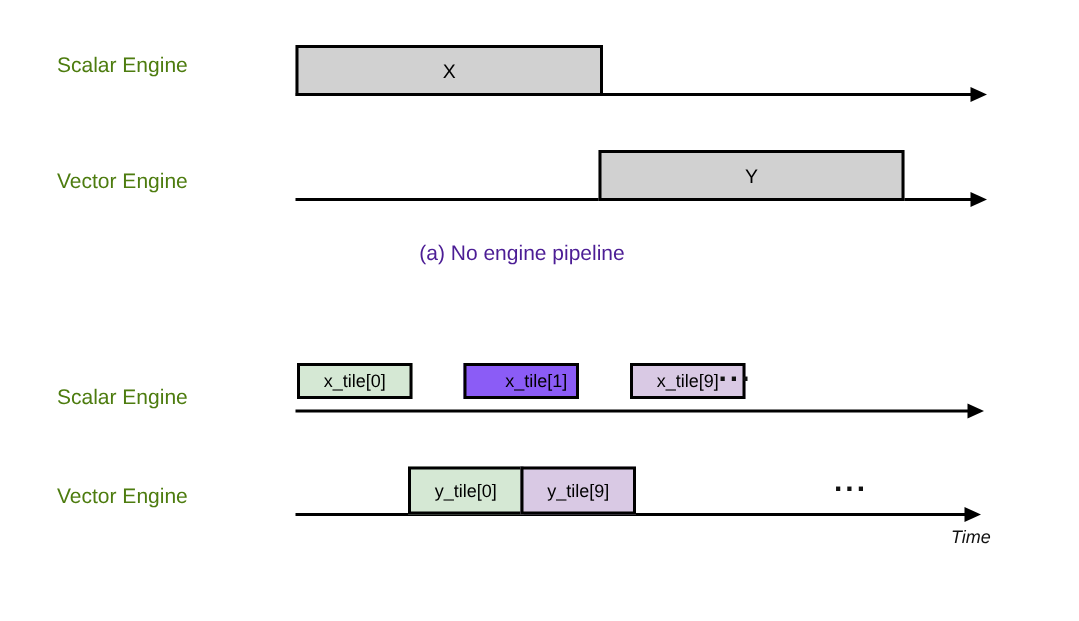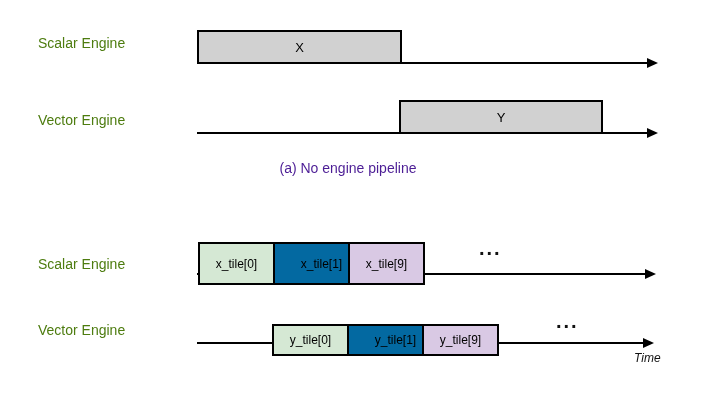--- a/index.html
+++ b/index.html
@@ -18,27 +18,27 @@
   .a-vector-a{left:197px;top:133px;width:460px;}
   .a-scalar-b{left:197px;top:274px;width:458px;}
   .a-vector-b{left:197px;top:343px;width:456px;}
   
   .block{position:absolute;box-sizing:border-box;border:2px solid #000;background:#d1d1d1;
     display:flex;align-items:center;justify-content:center;font-size:13px;}
   .b-x{left:197px;top:30px;width:205px;height:34px;}
   .b-y{left:399px;top:100px;width:204px;height:34px;}
   
   .tile-row{position:absolute;display:flex;}
-  .tr-scalar{left:198px;top:242px;height:43px;}
-  .tr-vector{left:272px;top:311px;height:32px;margin-top:13px;}
+  .tr-scalar{left:198px;top:242px;height:24px;gap:36px;}
+  .tr-vector{left:272px;top:311px;height:32px;}
   .tile{box-sizing:border-box;width:77px;border:2px solid #000;
     display:flex;align-items:center;justify-content:center;font-size:12px;white-space:nowrap;}
   .tile + .tile{margin-left:-2px;}
   .green{background:#d5e8d4;}
-  .blue{background:#0369a1;padding-left:20px;}
+  .blue{background:#8b5cf6;padding-left:20px;}
   .purple{background:#d9c9e4;}
   
   .dots{position:absolute;font-size:20px;font-weight:bold;letter-spacing:2px;color:#111;line-height:20px;}
   .dots-scalar{left:479px;top:238px;}
   .dots-vector{left:556px;top:311px;}
   .time-label{position:absolute;left:634px;top:351px;font-size:12px;font-style:italic;color:#111;}
   .cap-a{top:160px;}
   .cap-b{top:384px;}
 </style>
 </head>
@@ -74,21 +74,20 @@
   </div>
   <span class="dots dots-scalar">...</span>
 
   <span class="row-label" style="left:38px;top:322px">Vector Engine</span>
   <div class="arrow a-vector-b">
     <div class="shaft"></div>
     <div class="head"></div>
   </div>
   <div class="tile-row tr-vector">
     <div class="tile green">y_tile[0]</div>
-    <div class="tile blue">y_tile[1]</div>
     <div class="tile purple">y_tile[9]</div>
   </div>
   <span class="dots dots-vector">...</span>
 
   <span class="time-label">Time</span>
 
 
 </div>
 
 </body></html>

